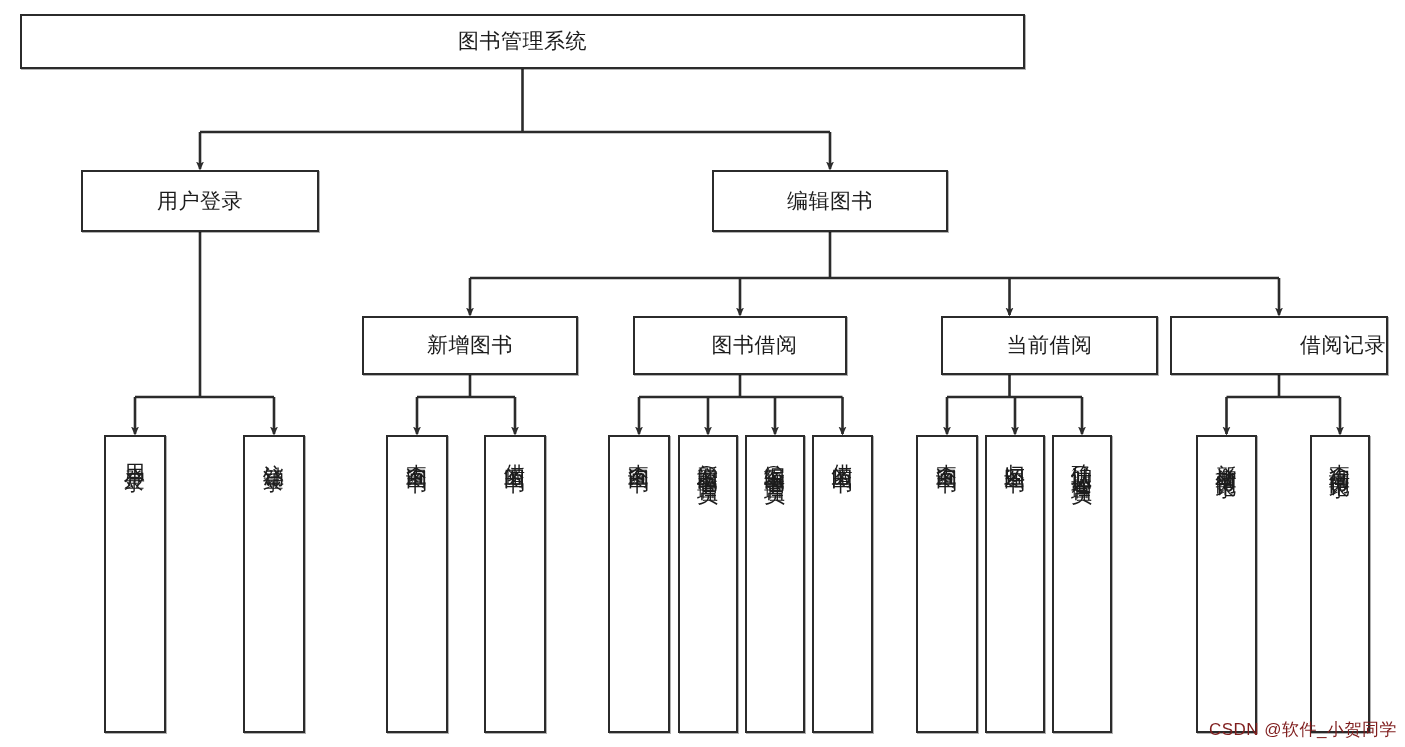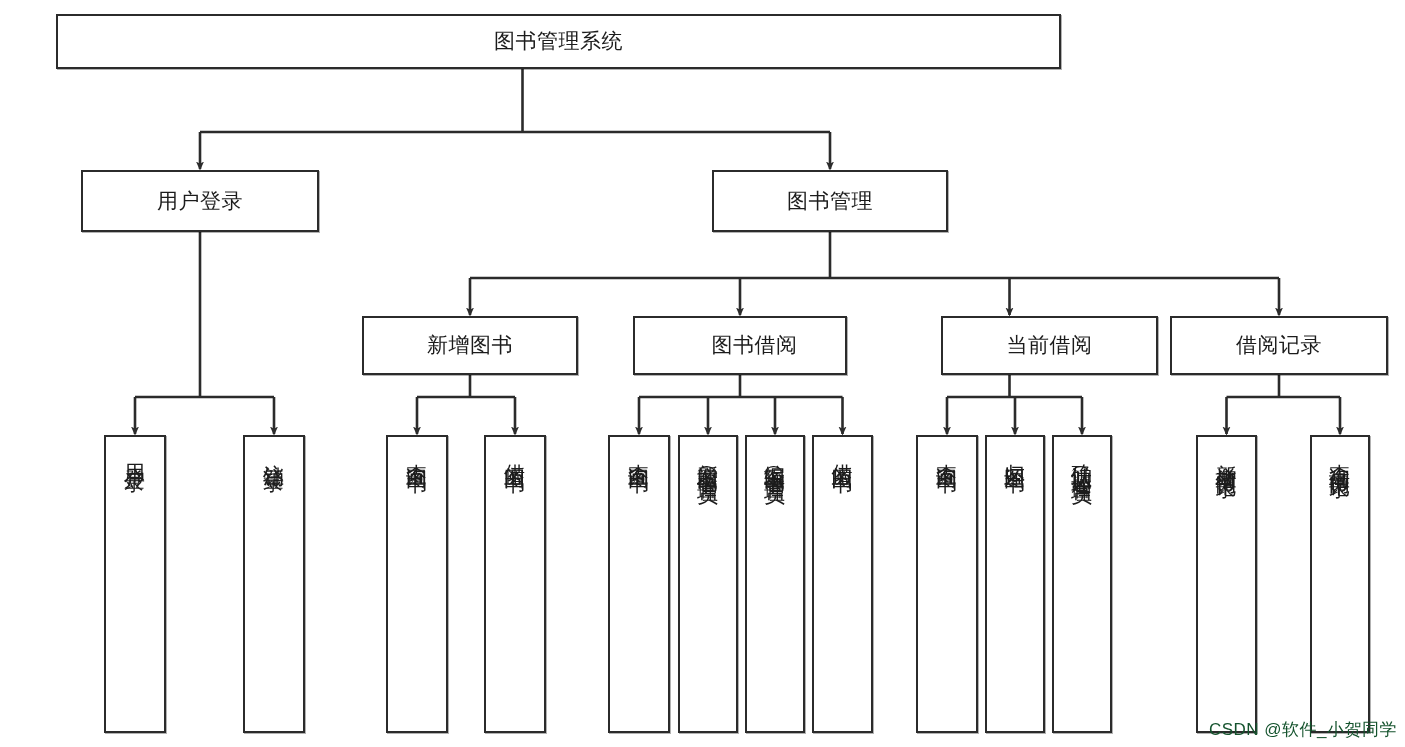--- a/index.html
+++ b/index.html
@@ -55,21 +55,21 @@
     top: 0;
     width: 1405px;
     height: 747px;
     pointer-events: none;
   }
   #watermark {
     position: absolute;
     right: 8px;
     bottom: 6px;
     font-size: 17px;
-    color: #14532d;
+    color: #7f1d1d;
     white-space: nowrap;
     letter-spacing: 0.5px;
   }
 </style>
 </head>
 <body>
 
 <div id="diagram-root">
 
   <svg id="connectors" viewBox="0 0 1405 747" xmlns="http://www.w3.org/2000/svg">
@@ -108,41 +108,41 @@
         <path d="M947,397 L947,434" marker-end="url(#arrowhead)"></path>
         <path d="M1015,397 L1015,434" marker-end="url(#arrowhead)"></path>
         <path d="M1082,397 L1082,434" marker-end="url(#arrowhead)"></path>
         <path d="M1279,375 L1279,397"></path>
         <path d="M1226.5,397 L1340,397"></path>
         <path d="M1226.5,397 L1226.5,434" marker-end="url(#arrowhead)"></path>
         <path d="M1340,397 L1340,434" marker-end="url(#arrowhead)"></path>
       </g>
   </svg>
 
-  <div class="node root" id="n-root" style="left: 20px; top: 14px; width: 1005px; height: 55px; margin-left: 36px;">
+  <div class="node root" id="n-root" style="left: 20px; top: 14px; width: 1005px; height: 55px;">
     <span class="node-label">图书管理系统</span>
   </div>
 
   <div class="node lvl1" id="n-user-login" style="left: 81px; top: 170px; width: 238px; height: 62px;">
     <span class="node-label">用户登录</span>
   </div>
   <div class="node lvl1" id="n-book-management" style="left: 712px; top: 170px; width: 236px; height: 62px;">
-    <span class="node-label">图书管理</span>
+    <span class="node-label">编辑图书</span>
   </div>
 
   <div class="node lvl2" id="n-new-book-recommend" style="left: 362px; top: 316px; width: 216px; height: 59px;">
     <span class="node-label">新增图书</span>
   </div>
   <div class="node lvl2" id="n-book-borrow" style="left: 633px; top: 316px; width: 214px; height: 59px; padding-left: 29px;">
     <span class="node-label">图书借阅</span>
   </div>
   <div class="node lvl2" id="n-current-borrow" style="left: 941px; top: 316px; width: 217px; height: 59px;">
     <span class="node-label">当前借阅</span>
   </div>
-  <div class="node lvl2" id="n-borrow-record" style="left: 1170px; top: 316px; width: 218px; height: 59px;">
+  <div class="node lvl2" id="n-borrow-record" style="left: 1170px; top: 316px; width: 218px; height: 59px; justify-content: flex-end;">
     <span class="node-label">借阅记录</span>
   </div>
 
   <div class="node leaf" id="n-leaf-user-login" style="left: 104px; top: 435px; width: 62px; height: 298px;">
     <span class="node-label">用户登录</span>
   </div>
   <div class="node leaf" id="n-leaf-logout" style="left: 243px; top: 435px; width: 62px; height: 298px;">
     <span class="node-label">注销登录</span>
   </div>
   <div class="node leaf" id="n-leaf-query-book-1" style="left: 386px; top: 435px; width: 62px; height: 298px;">

